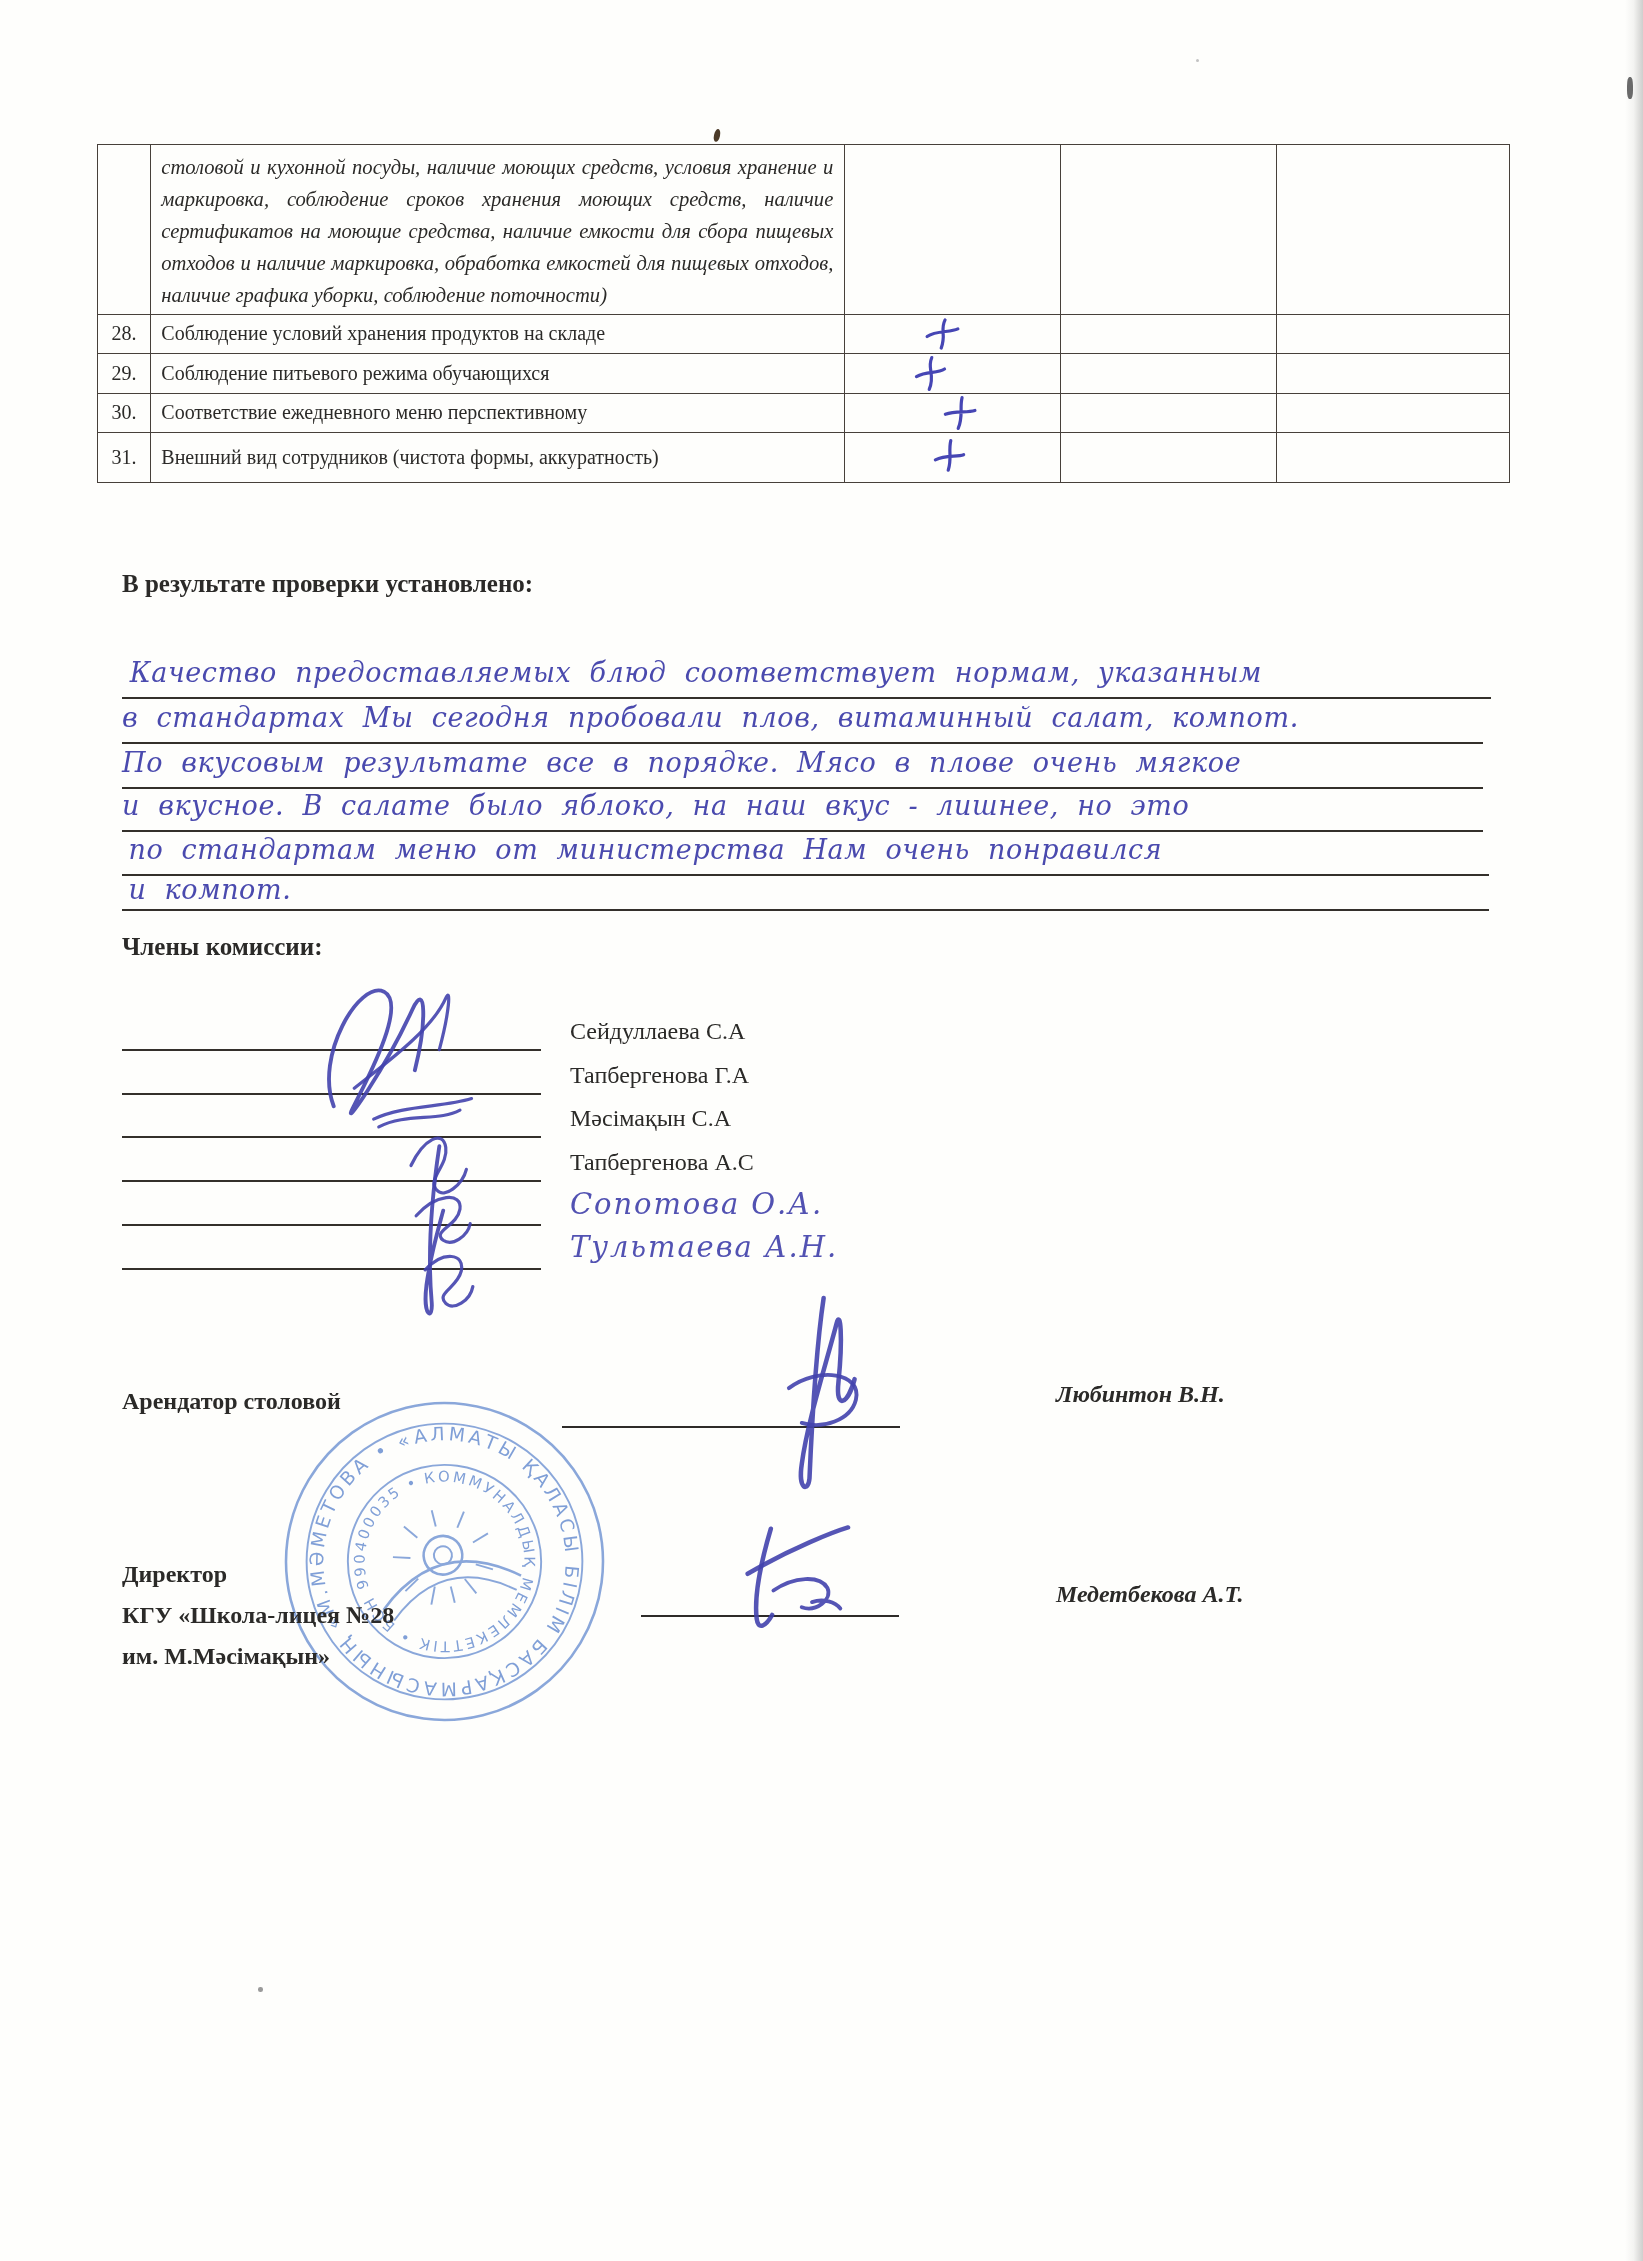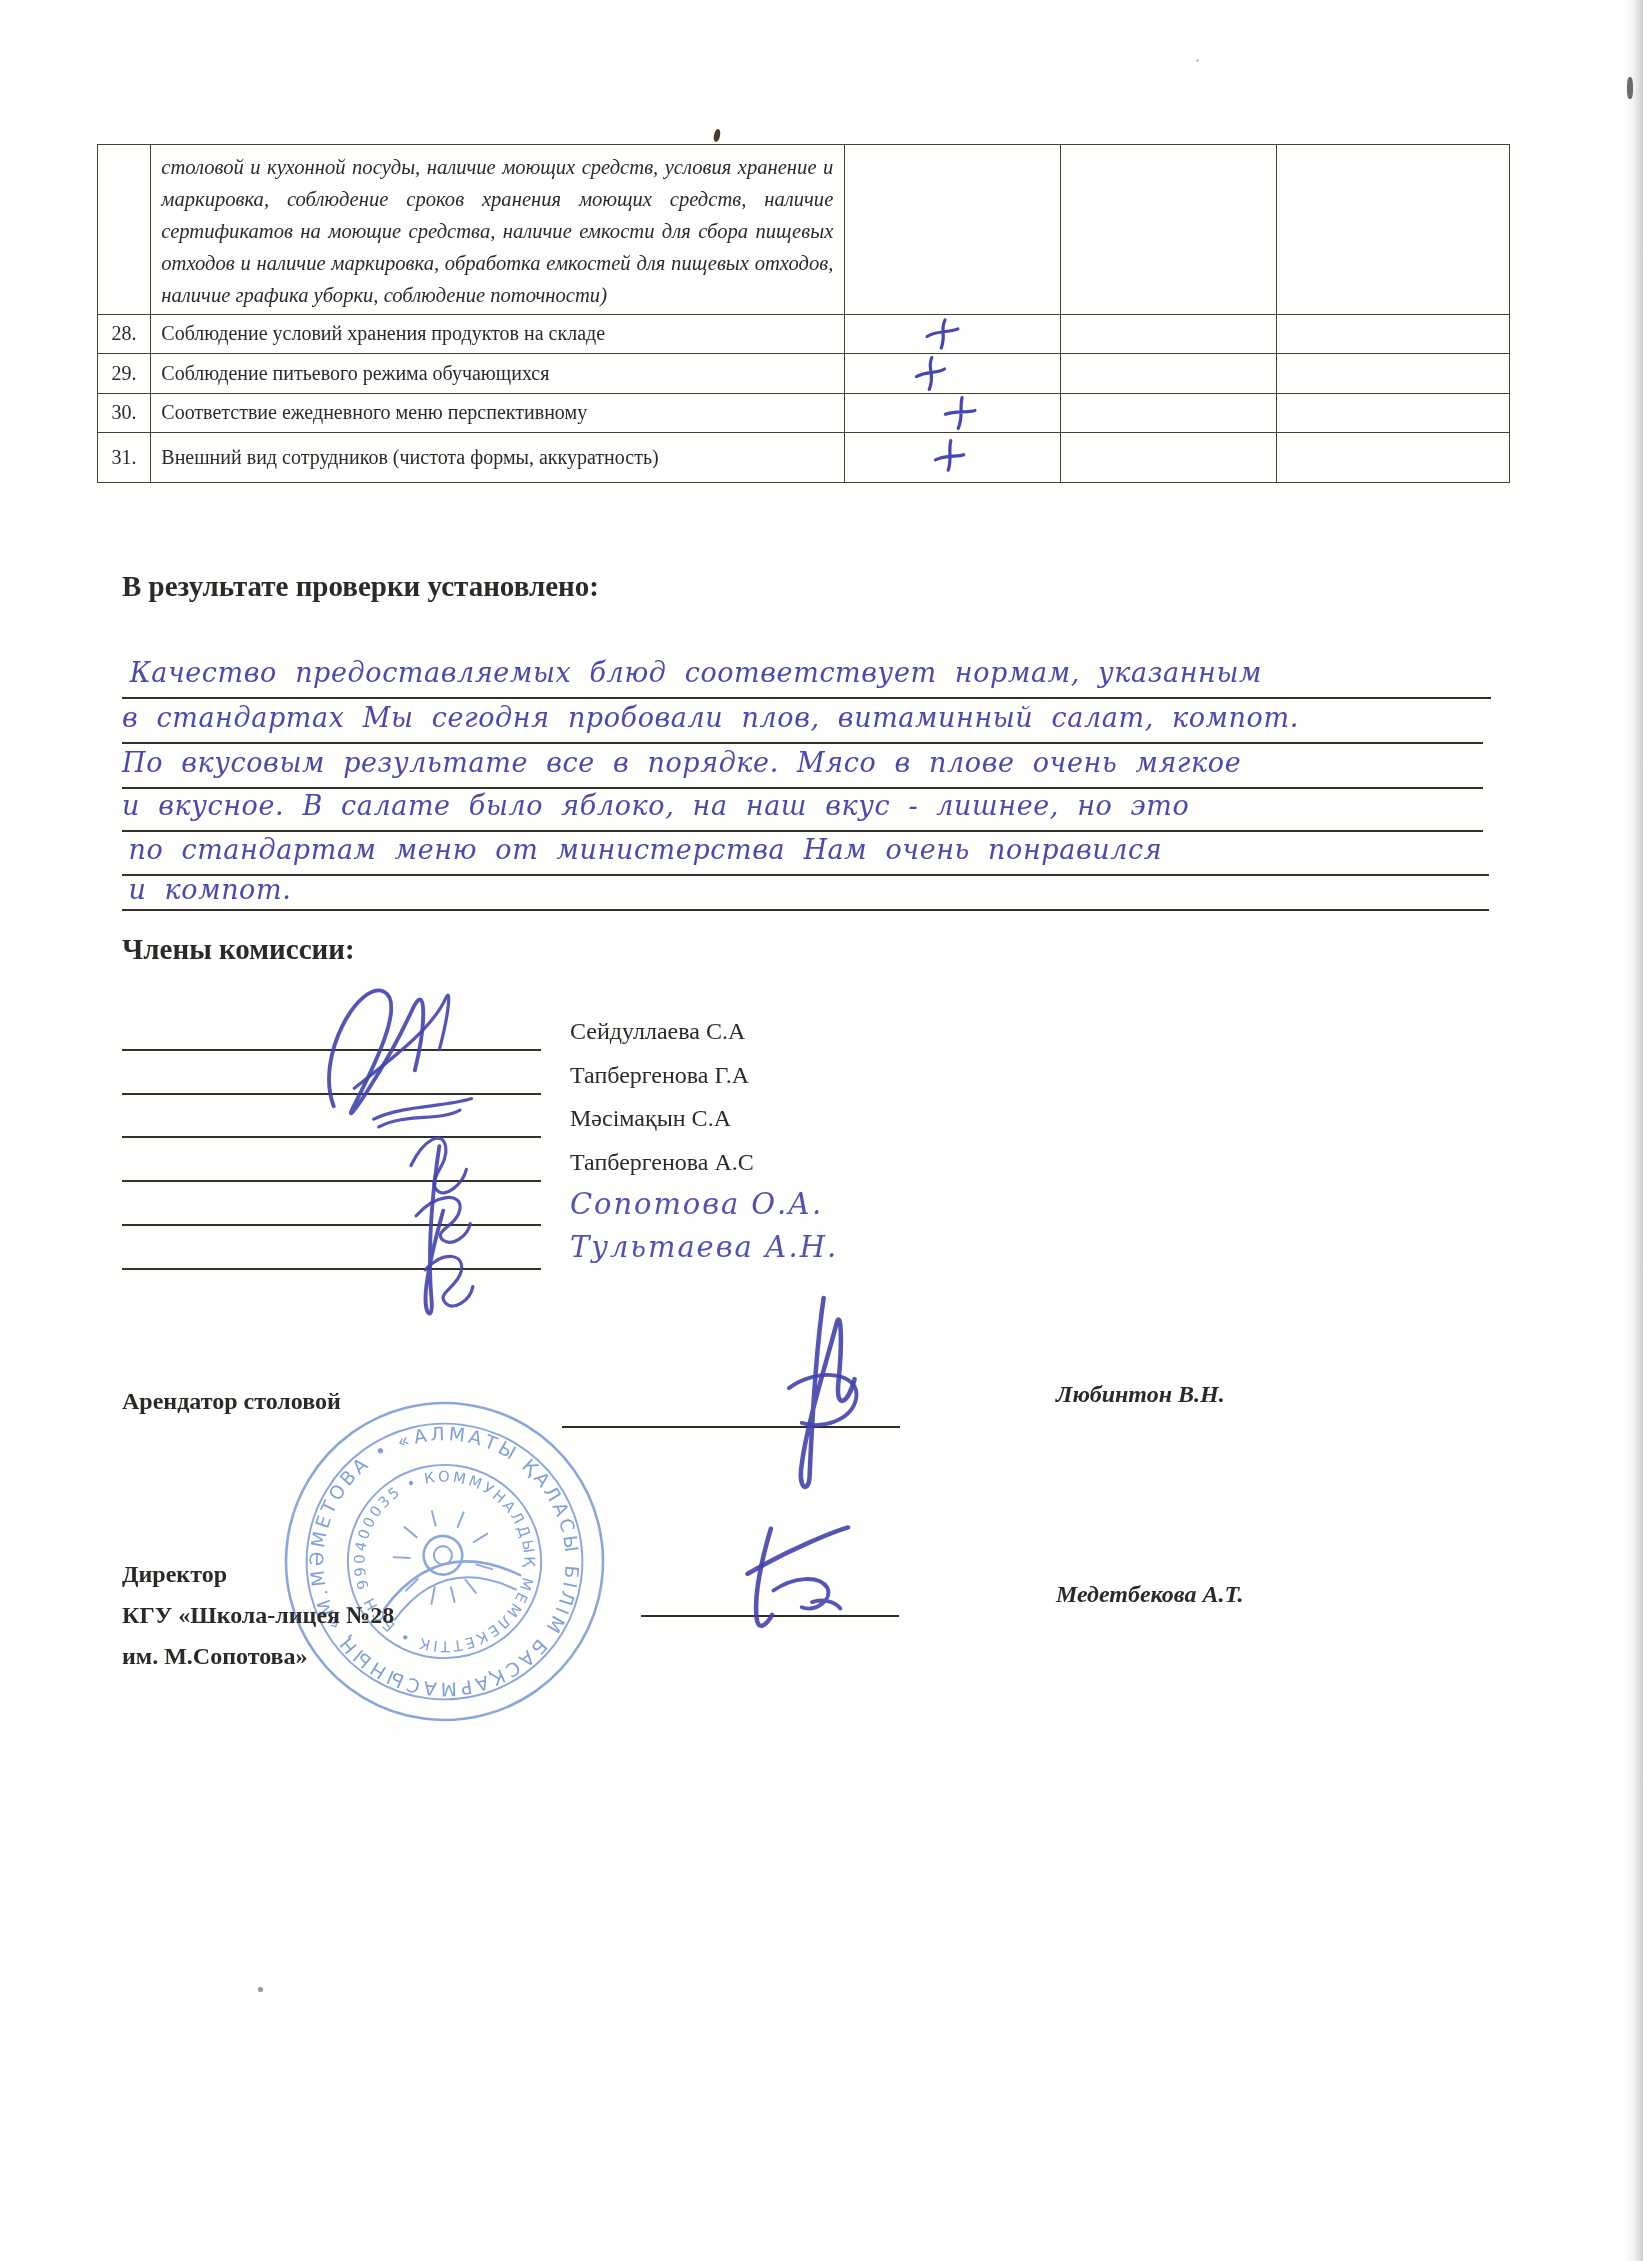--- a/index.html
+++ b/index.html
@@ -14,21 +14,21 @@
   td.c-m2{width:213px;}
   td.c-m3{width:230px;}
   tr.cont-row{height:163px;}
   tr.cont-row td.c-desc{font-style:italic;font-size:20.6px;line-height:32px;text-align:justify;vertical-align:top;padding-top:6.4px;}
   tr.item-row{height:39px;}
   tr.item-row-tall{height:50px;}
   tr.item-row-tall td.c-desc{text-align:justify;line-height:24px;}
   .mark-wrap{display:block;}
   .mark-wrap svg{display:block;}
   
-  .h-bold{position:absolute;font-weight:bold;font-size:29px;white-space:nowrap;}
+  .h-bold{position:absolute;font-weight:bold;font-size:25px;white-space:nowrap;}
   .hand{font-family:"DejaVu Serif", serif;font-style:italic;color:#4a4aae;margin-top:44px;}
   .hand-line{position:absolute;left:122px;width:1361px;border-bottom:2.6px solid #34302b;
              font-size:27px;letter-spacing:0.6px;word-spacing:9px;white-space:nowrap;overflow:visible;}
   .sig-row-line{position:absolute;left:122px;width:419px;border-top:2.6px solid #34302b;height:0;}
   .member-name{position:absolute;left:570px;font-size:24px;white-space:nowrap;}
   .member-name.handwritten{font-family:"DejaVu Serif", serif;font-style:italic;color:#5252b2;font-size:29px;letter-spacing:1.9px;}
   .sign-label{position:absolute;font-weight:bold;font-size:24px;white-space:nowrap;line-height:41px;}
   .sign-name{position:absolute;font-weight:bold;font-style:italic;font-size:24px;white-space:nowrap;}
   .blank-line{position:absolute;border-top:2.6px solid #2e2b28;height:0;}
   .inkSvg{position:absolute;}
@@ -182,21 +182,21 @@
           <line x1="228" y1="214" x2="212" y2="192"></line>
       </g>
       <path stroke-width="4" d="M150 310 Q 260 218 370 310"></path>
       <path stroke-width="3" d="M162 330 Q 260 248 358 330"></path>
     </g>
   </svg>
 
   <div class="sign-label" style="left:122px;top:1554px;">
     <div>Директор</div>
     <div>КГУ «Школа-лицея №28</div>
-    <div>им. М.Сопотова»</div>
+    <div>им. М.Мәсімақын»</div>
   </div>
   <div class="blank-line" style="left:641px;top:1615px;width:258px;"></div>
   <svg class="inkSvg" style="left:709px;top:1494px;" width="161" height="148" viewBox="0 0 250 230">
     <path stroke-width="7" d="M60 124 C 128 84, 196 58, 216 52"></path>
     <path stroke-width="7" d="M96 54 C 80 108, 70 160, 74 194 C 76 212, 88 206, 98 188"></path>
     <path stroke-width="6" d="M100 150 C 132 128, 172 126, 184 146 C 192 164, 166 184, 144 176 M160 168 C 178 162, 196 168, 204 178"></path>
   </svg>
   <div class="sign-name" style="left:1056px;top:1581px;">Медетбекова А.Т.</div>
 
   <div class="edge-shadow"></div>

